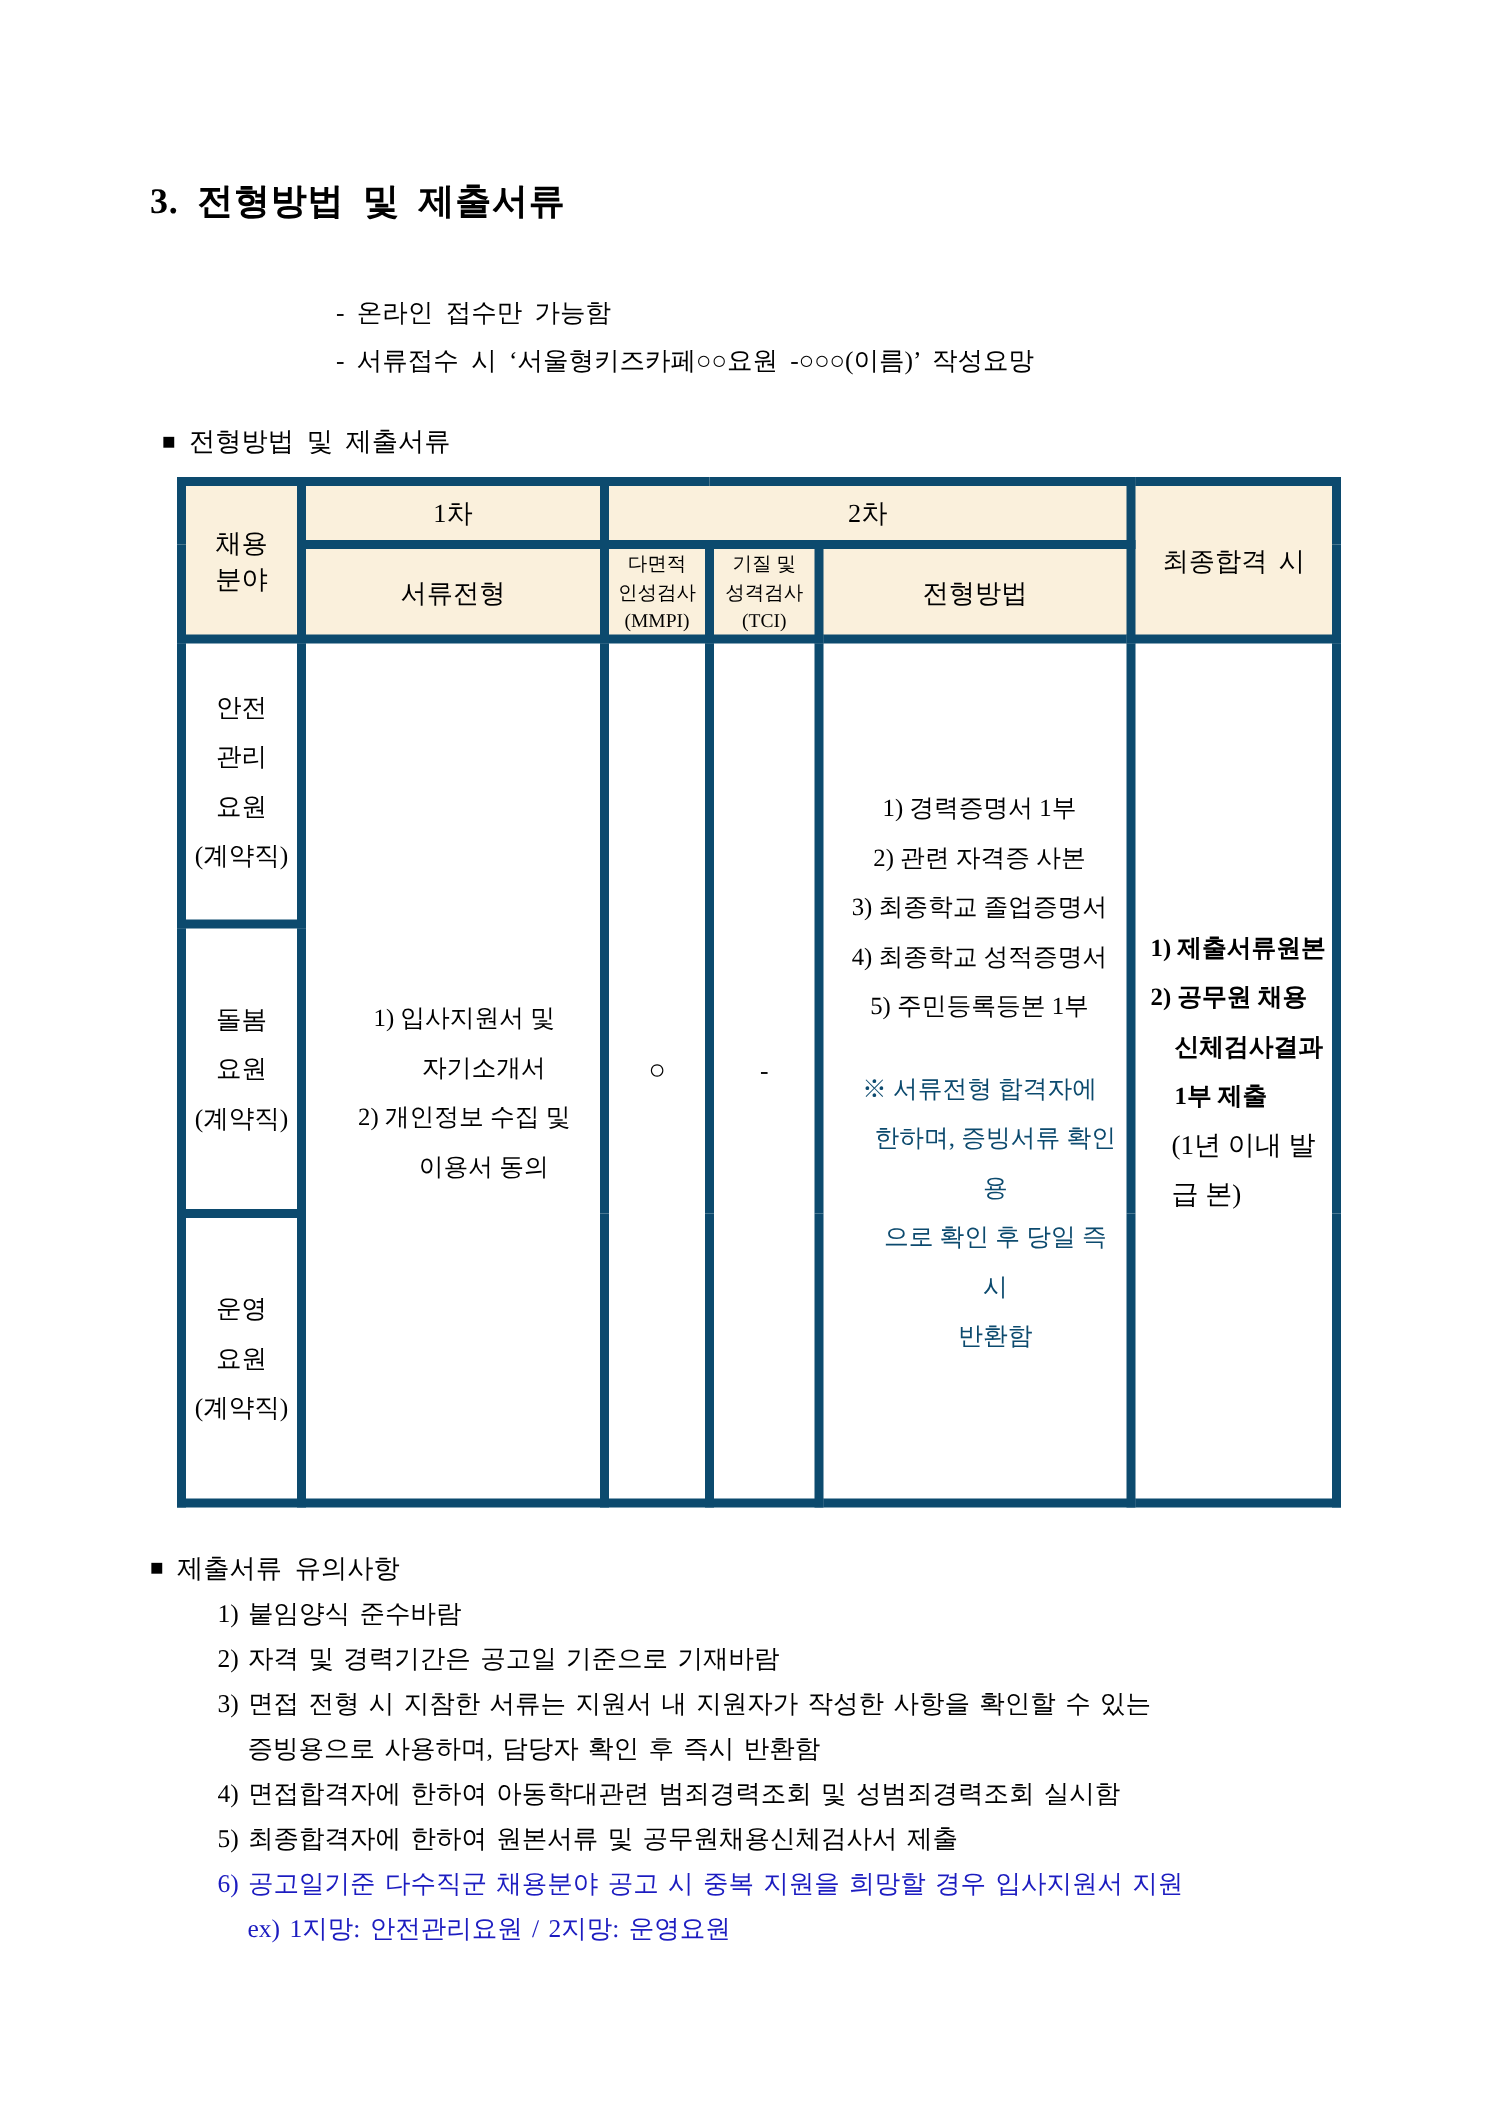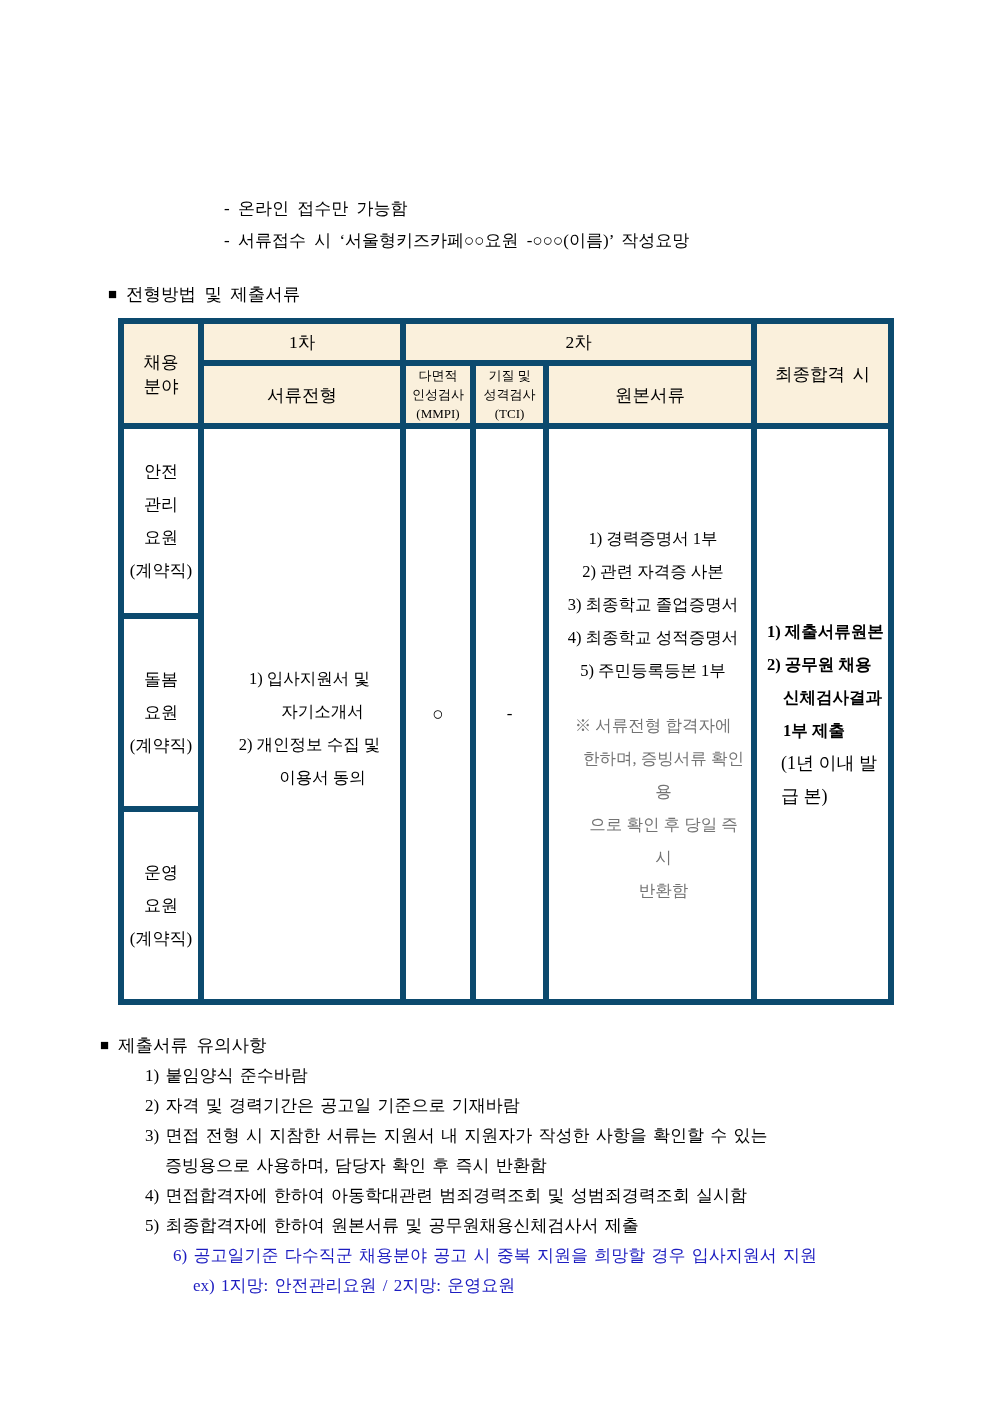--- a/index.html
+++ b/index.html
@@ -57,39 +57,40 @@
   .r1{height:42px;}
   .r2{height:62px;}
   .rb1{height:190px;}
   .rb2{height:193px;}
   .rb3{height:193px;}
   .cell-lines{font-size:17px;line-height:33px;}
   .body-left{text-align:left;font-size:16.5px;line-height:33px;}
   .body-left .in{padding-left:26px;}
   .docs-cell-inner{padding-left:15px;margin-top:28px;}
   .interview-cell-inner{padding-left:12px;padding-right:6px;}
-  .note-block{color:#737373;margin-top:22px;}
+  .note-block{color:#0c4a6e;margin-top:22px;}
   .note-block .in{padding-left:21px;}
   .final-cell-inner{padding-left:10px;padding-right:4px;text-align:left;font-size:16.5px;line-height:33px;font-weight:bold;}
   .final-cell-inner .in{padding-left:16px;}
   .final-small{font-size:18px;font-weight:normal;padding-left:14px;}
   .mark-circle{font-size:19px;}
   .mark-dash{font-size:17px;}
 
   
   .notes-list{left:145px;top:1061px;font-size:17px;line-height:30px;word-spacing:2px;}
   .notes-list .ln{white-space:nowrap;}
   .notes-list .ind{padding-left:20px;}
-  .blue{color:#1c1cc0;margin-left:28px;}
+  .blue{color:#1c1cc0;}
 </style>
 </head>
 <body>
 
 <div class="page">
 
+  <div class="abs doc-title">3. 전형방법 및 제출서류</div>
 
   <div class="abs sub-dash" style="top:197px;">- 온라인 접수만 가능함</div>
   <div class="abs sub-dash" style="top:229px;">- 서류접수 시 ‘서울형키즈카페○○요원 -○○○(이름)’ 작성요망</div>
 
   <div class="abs section-line table-heading">
     <span class="bullet">■</span><span>전형방법 및 제출서류</span>
   </div>
 
   <table class="sel-table">
     <colgroup>
@@ -115,21 +116,21 @@
       <th class="hdr-small">
         <div>다면적</div>
         <div>인성검사</div>
         <div>(MMPI)</div>
       </th>
       <th class="hdr-small">
         <div>기질 및</div>
         <div>성격검사</div>
         <div>(TCI)</div>
       </th>
-      <th class="hdr">원본서류</th>
+      <th class="hdr">전형방법</th>
     </tr>
     <tr class="rb1">
       <td class="cell-lines">
         <div>안전</div>
         <div>관리</div>
         <div>요원</div>
         <div>(계약직)</div>
       </td>
       <td class="body-left" rowspan="3">
         <div class="docs-cell-inner">

